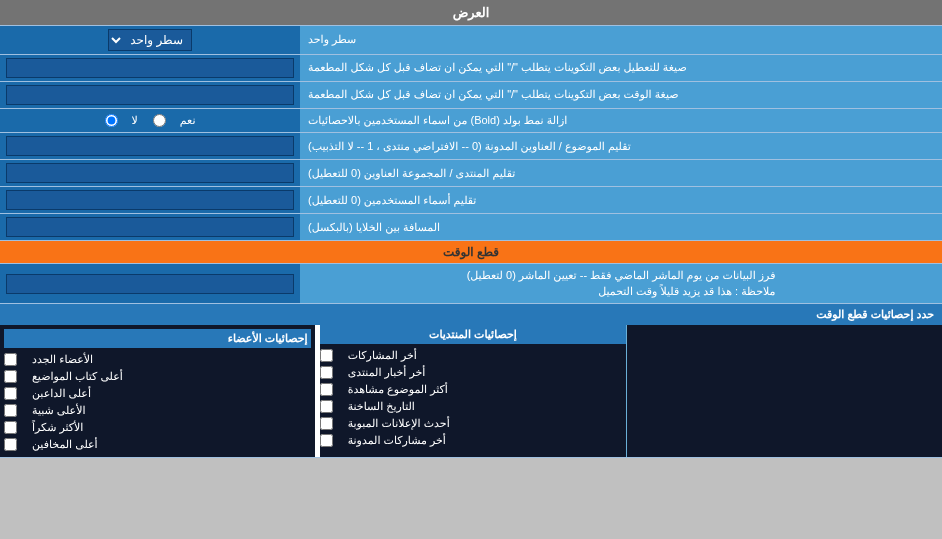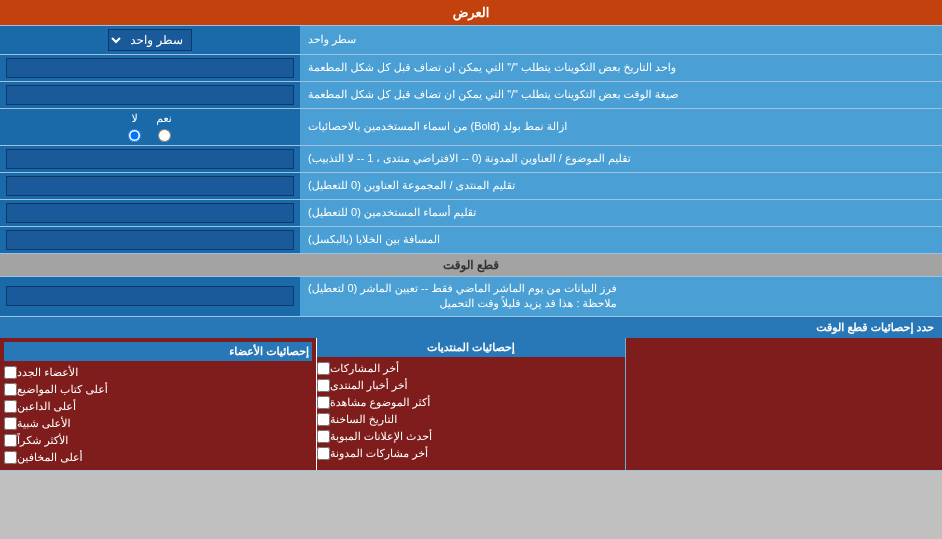--- a/index.html
+++ b/index.html
@@ -57,31 +57,31 @@
     .input-cell select {
       background: #1a5a9a;
       border: 1px solid #0a3a6a;
       color: #fff;
       padding: 2px 4px;
       font-size: 12px;
       font-family: Tahoma, Arial, sans-serif;
     }
 
     .header-row {
-      background: #c2410c;
+      background: #737373;
       color: #fff;
       text-align: center;
       padding: 5px;
       font-size: 13px;
       font-weight: bold;
       border-bottom: 1px solid #a0c0e0;
     }
 
     .section-header {
-      background: #a3a3a3;
+      background: #f97316;
       color: #333;
       text-align: center;
       padding: 4px;
       font-size: 12px;
       font-weight: bold;
       border-bottom: 1px solid #a0c0e0;
     }
 
     .radio-cell {
       width: 300px;
@@ -91,32 +91,31 @@
       justify-content: center;
       padding: 3px 10px;
       gap: 15px;
     }
 
     .radio-cell label {
       color: #fff;
       font-size: 11px;
       display: flex;
       align-items: center;
-      gap: 4px;
-      flex-direction: column;
+      gap: 14px;
     }
 
     .radio-cell input[type="radio"] {
       margin: 0;
     }
 
     .stats-item {
       display: flex;
       align-items: center;
-      gap: 0;
+      gap: 15px;
       padding: 2px 0;
       color: #fff;
       font-size: 11px;
       justify-content: flex-end;
     }
 
     .stats-item input[type="checkbox"] {
       margin: 0;
     }
   </style>
@@ -137,21 +136,21 @@
       <select>
         <option>سطر واحد</option>
         <option>سطرين</option>
         <option>ثلاثة أسطر</option>
       </select>
     </div>
   </div>
 
   <div class="row">
     <div class="label-cell">
-      <span>واحد التاريخ
+      <span>صيغة للتعطيل
 بعض التكوينات يتطلب "/" التي يمكن ان تضاف قبل كل شكل المطعمة</span>
     </div>
     <div class="input-cell">
       <input type="text" style="">
     </div>
   </div>
 
   <div class="row">
     <div class="label-cell">
       <span>صيغة الوقت
@@ -212,39 +211,39 @@
     <div class="input-cell">
       <input type="text" style="">
     </div>
   </div>
 
   <div class="section-header">
     <span>قطع الوقت</span>
   </div>
 
   <div class="row">
-    <div class="label-cell" style="white-space: pre-line;">
+    <div class="label-cell" style="white-space: pre-line; justify-content: center;">
       <span>فرز البيانات من يوم الماشر الماضي فقط -- تعيين الماشر (0 لتعطيل)
 ملاحظة : هذا قد يزيد قليلاً وقت التحميل</span>
     </div>
     <div class="input-cell">
       <input type="text" style="">
     </div>
   </div>
 
-  <div style="background:#7f1d1d; border-bottom:1px solid #a0c0e0;">
+  <div style="background:#0f172a; border-bottom:1px solid #a0c0e0;">
     <div style="background:#2878b8; color:#fff; padding:4px 8px; text-align:right; font-size:11px; font-weight:bold;">
       <span>حدد إحصائيات قطع الوقت</span>
     </div>
     <div style="display:flex; direction:rtl;">
 
       <div style="flex:1; padding:4px; border-left:1px solid #6ab0d8;">
       </div>
 
-      <div style="flex:1; padding:0; border-left:1px solid #ffffff;">
+      <div style="flex:1; padding:0; border-left:5px solid #ffffff;">
         <div style="background:#2878b8; color:#fff; text-align:center; padding:3px; font-size:11px; font-weight:bold; margin-bottom:3px;">
           <span>إحصائيات المنتديات</span>
         </div>
         <div class="stats-item">
           <span>أخر المشاركات</span>
           <input type="checkbox" style="">
         </div>
         <div class="stats-item">
           <span>أخر أخبار المنتدى</span>
           <input type="checkbox" style="">

